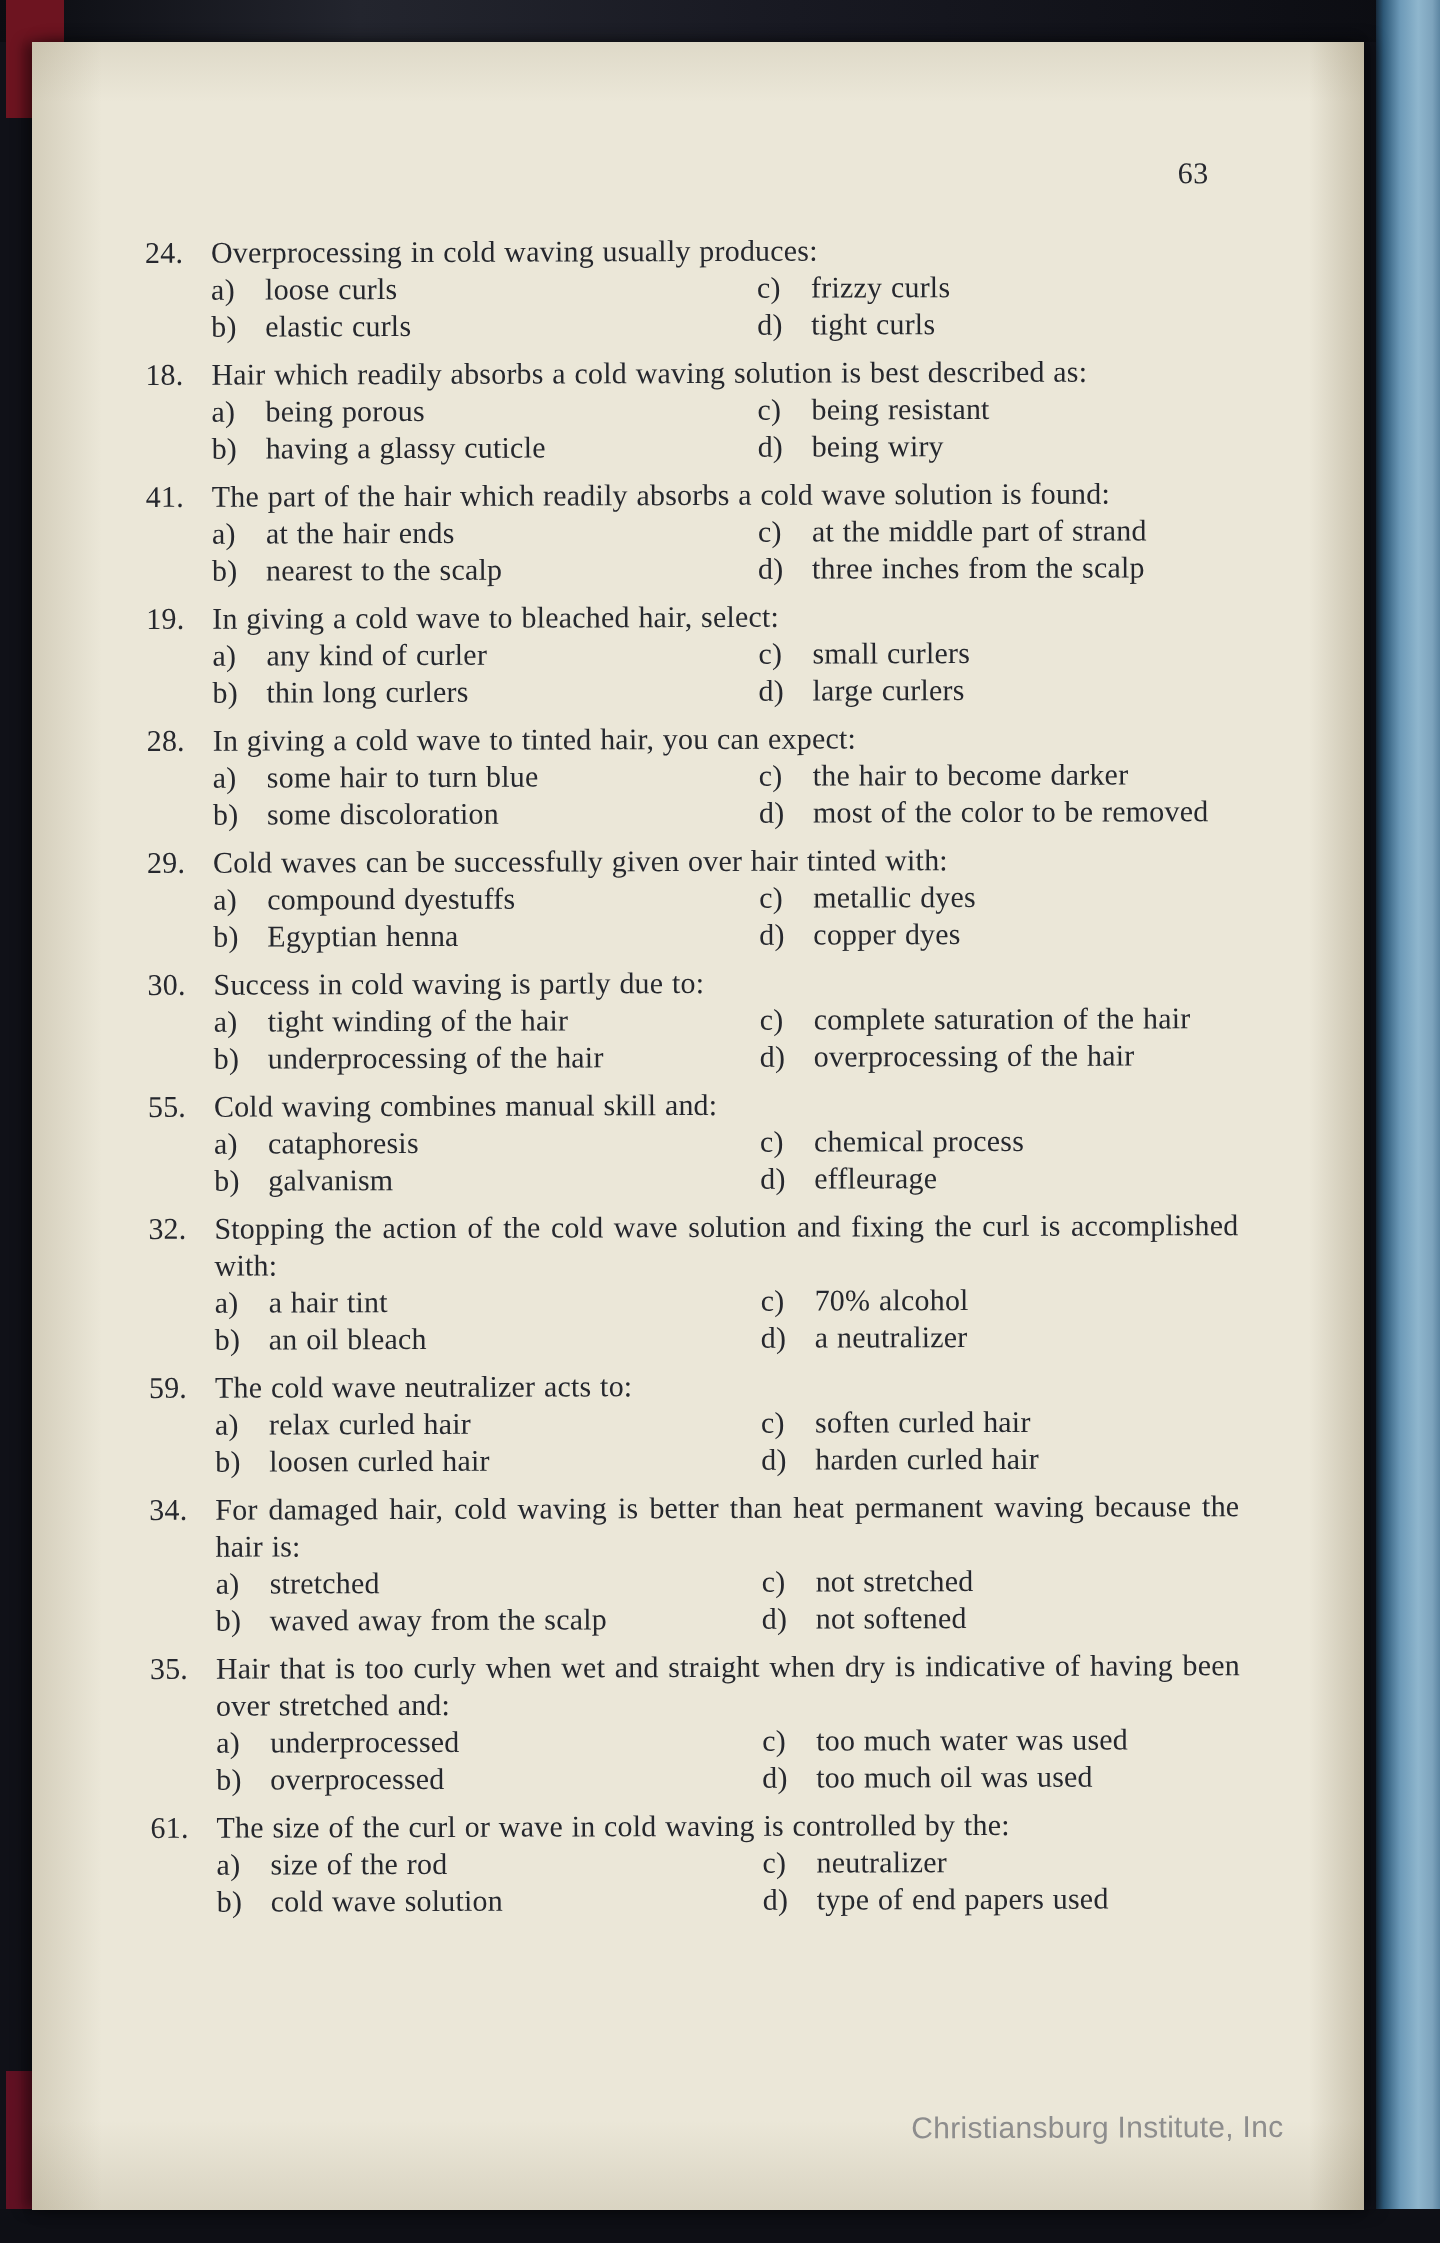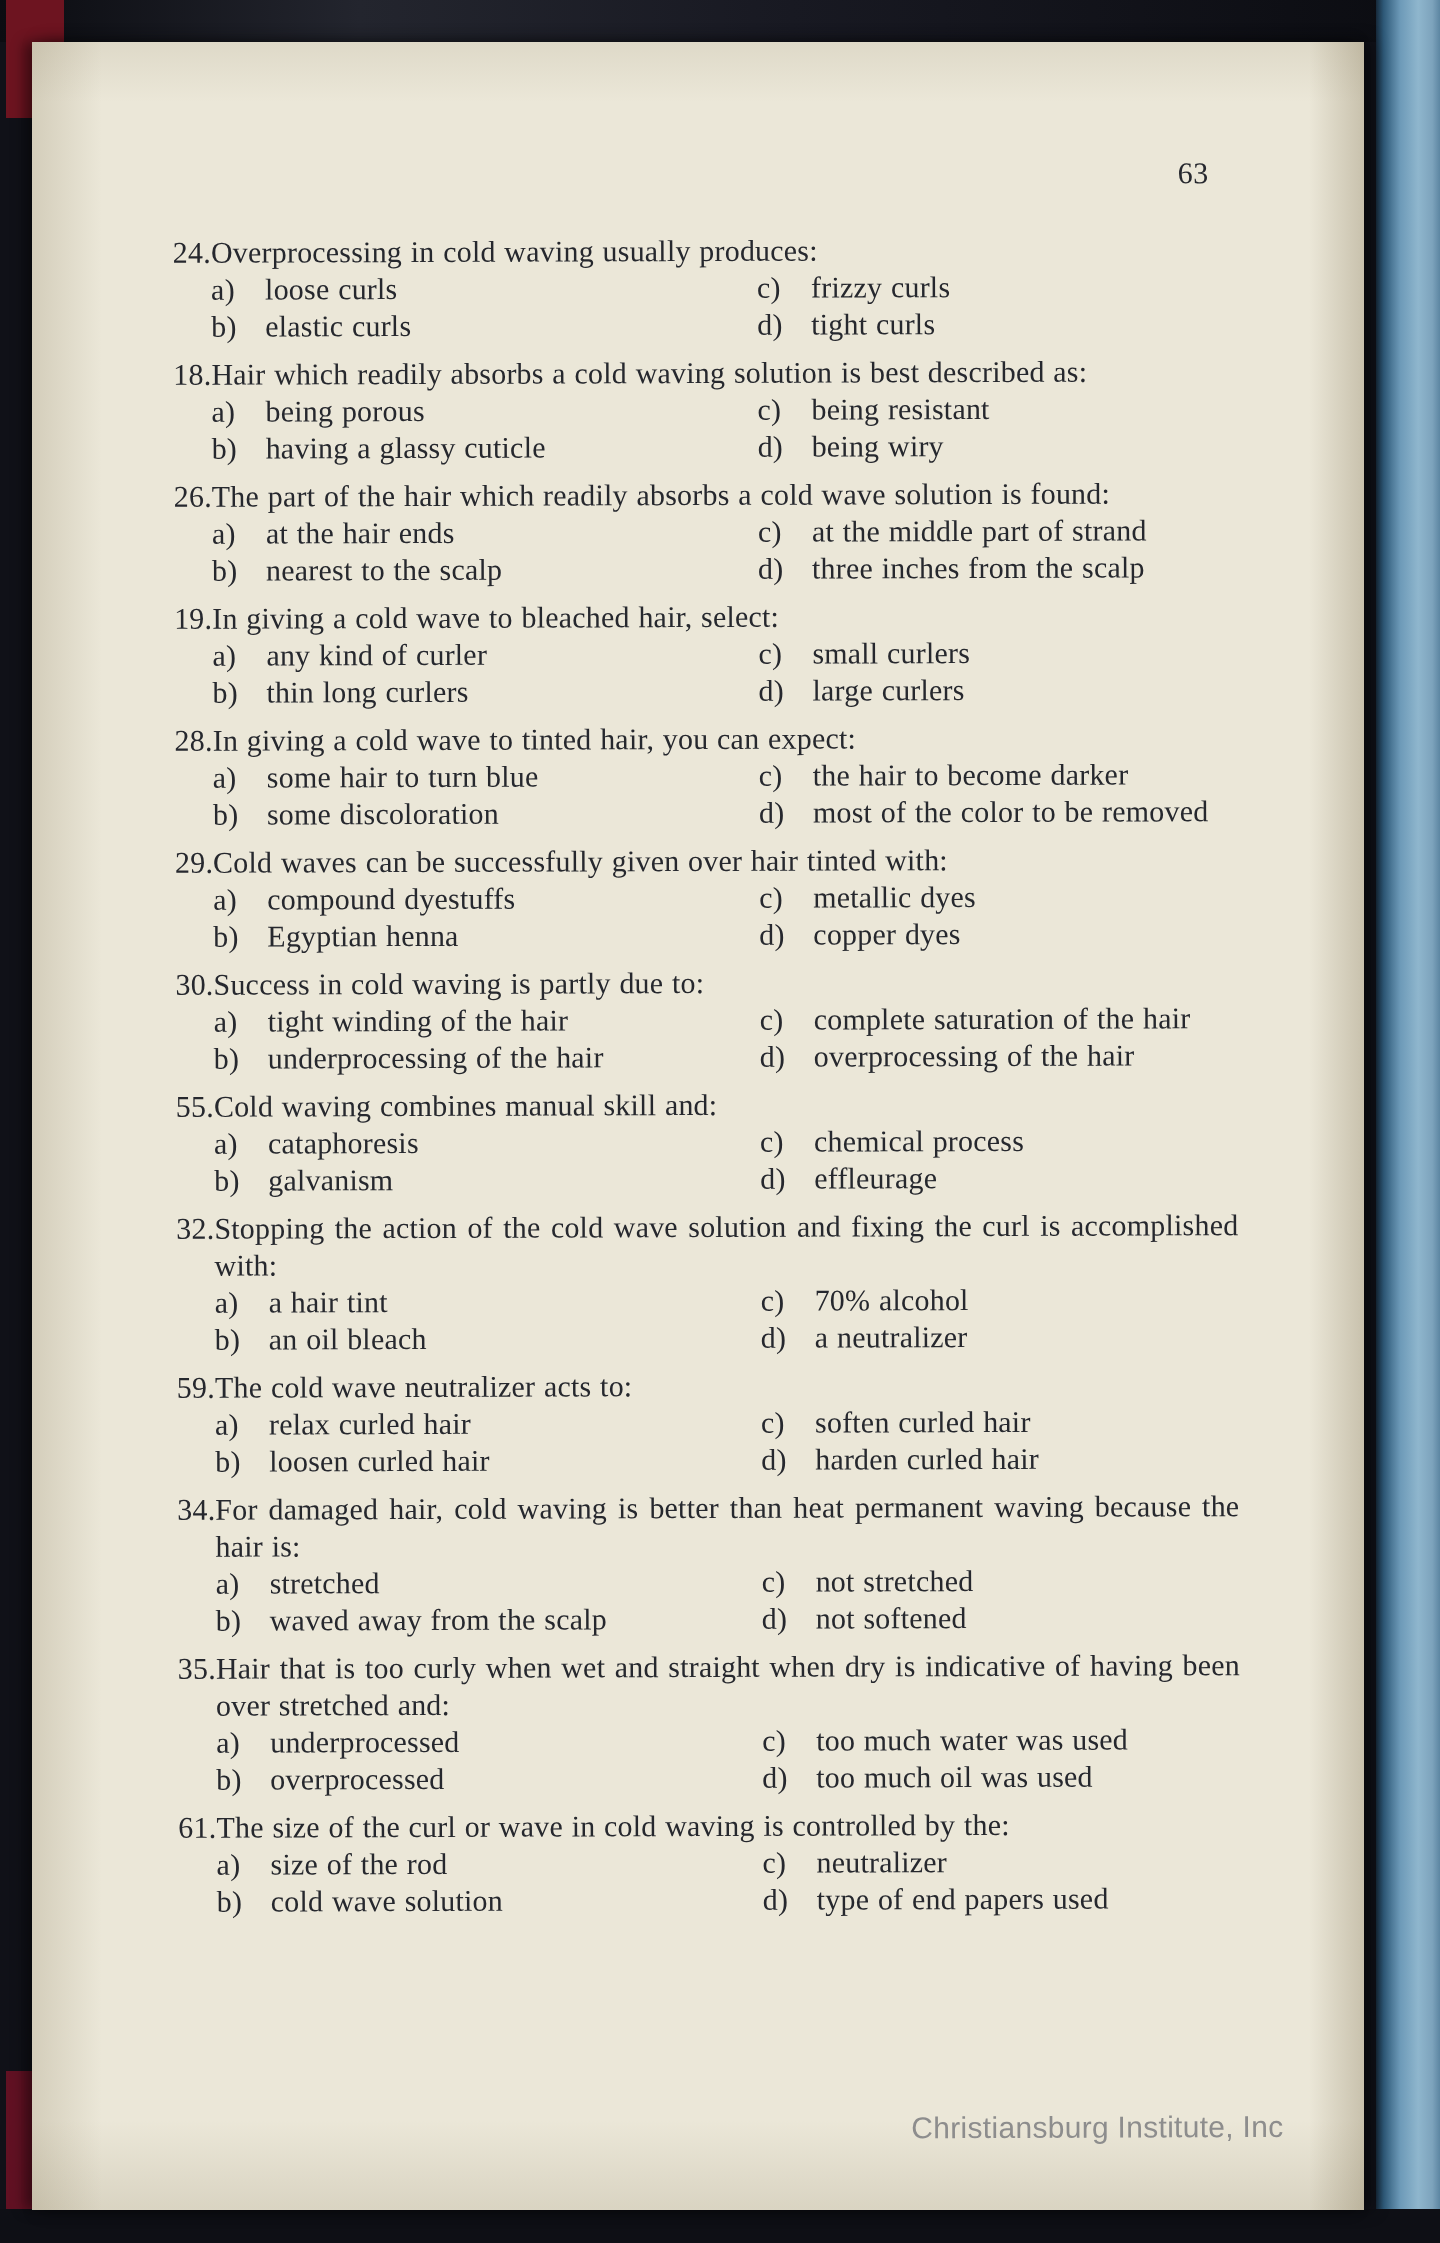--- a/index.html
+++ b/index.html
@@ -44,21 +44,21 @@
     transform:rotate(-0.2deg);
   }
   .page-number{
     font-size:30px;text-align:right;padding-right:26px;margin-bottom:40px;
     letter-spacing:0.5px;
   }
   .question{
     display:flex;font-size:30px;line-height:37px;margin-bottom:11px;
     letter-spacing:0.2px;word-spacing:1px;
   }
-  .qnum{flex:none;width:66px;text-align:right;}
+  .qnum{flex:none;width:66px;}
   .qbody{flex:1;min-width:0;}
   .qtext{text-align:justify;}
   .opts{display:grid;grid-template-columns:546px 1fr;}
   .opt{display:flex;align-items:flex-start;}
   .olabel{flex:none;width:54px;}
   .otext{flex:1;min-width:0;text-align:justify;}
   .watermark{
     position:absolute;right:84px;bottom:64px;
     font-family:"Liberation Sans", sans-serif;
     font-size:30px;color:#8d8d8d;letter-spacing:0.3px;
@@ -130,21 +130,21 @@
                   <div class="opt">
                     <span class="olabel">d)</span>
                     <span class="otext">being wiry</span>
                   </div>
                 </div>
       </div>
     </div>
   </div>
 
   <div class="question">
-    <div class="qnum">26.</div>
+    <div class="qnum">41.</div>
     <div class="qbody">
       <div class="qtext">The part of the hair which readily absorbs a cold wave solution is found:</div>
       <div class="opts">
         <div class="col col-left">
                   <div class="opt">
                     <span class="olabel">a)</span>
                     <span class="otext">at the hair ends</span>
                   </div>
                   <div class="opt">
                     <span class="olabel">b)</span>

